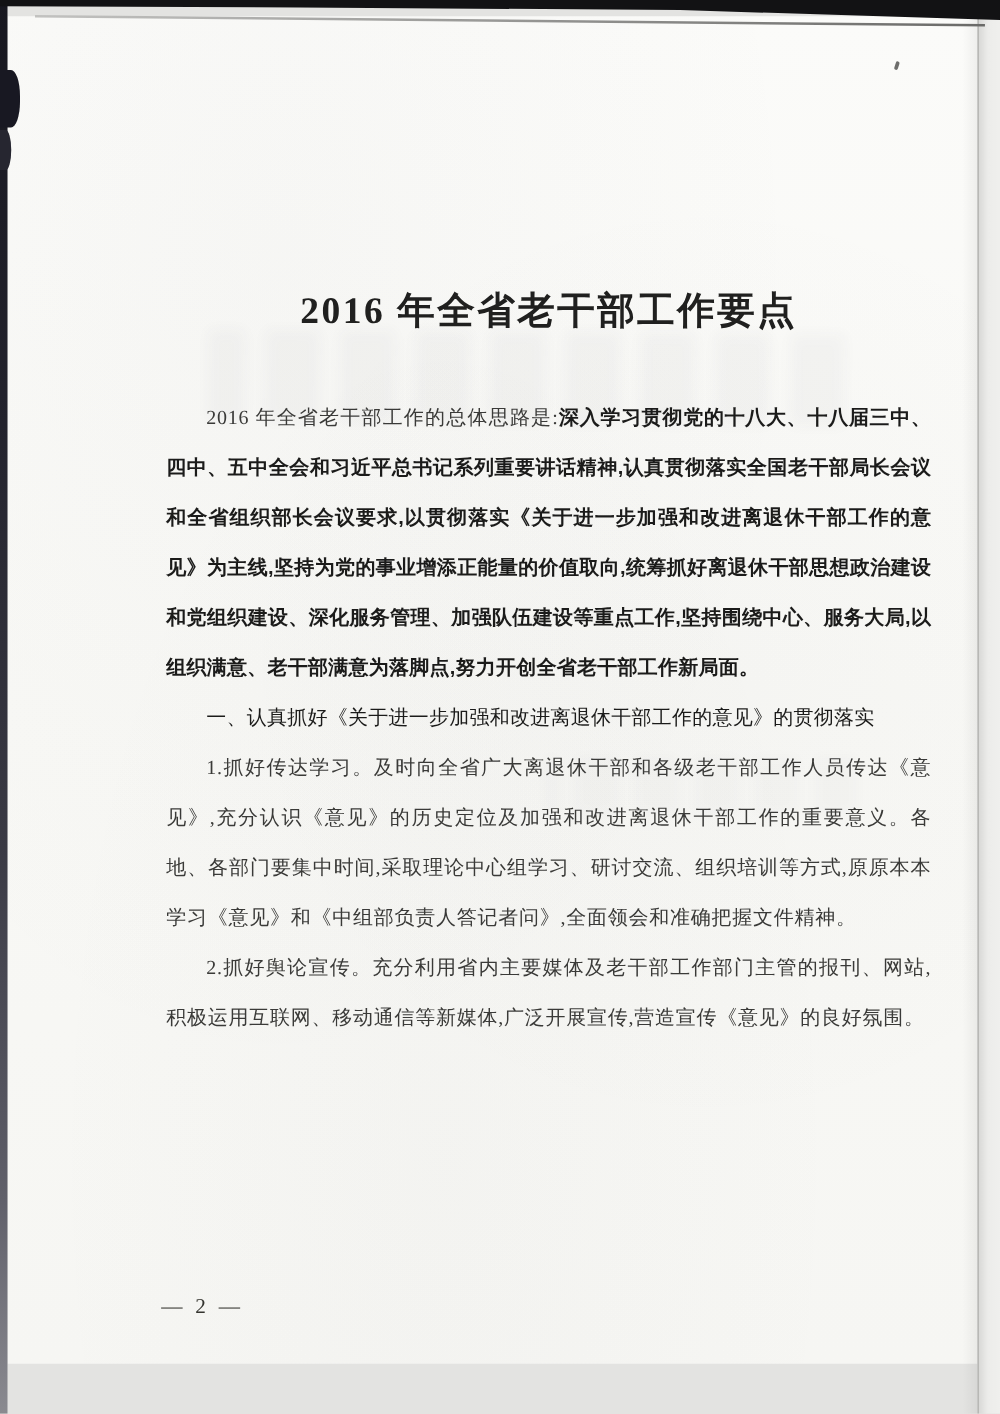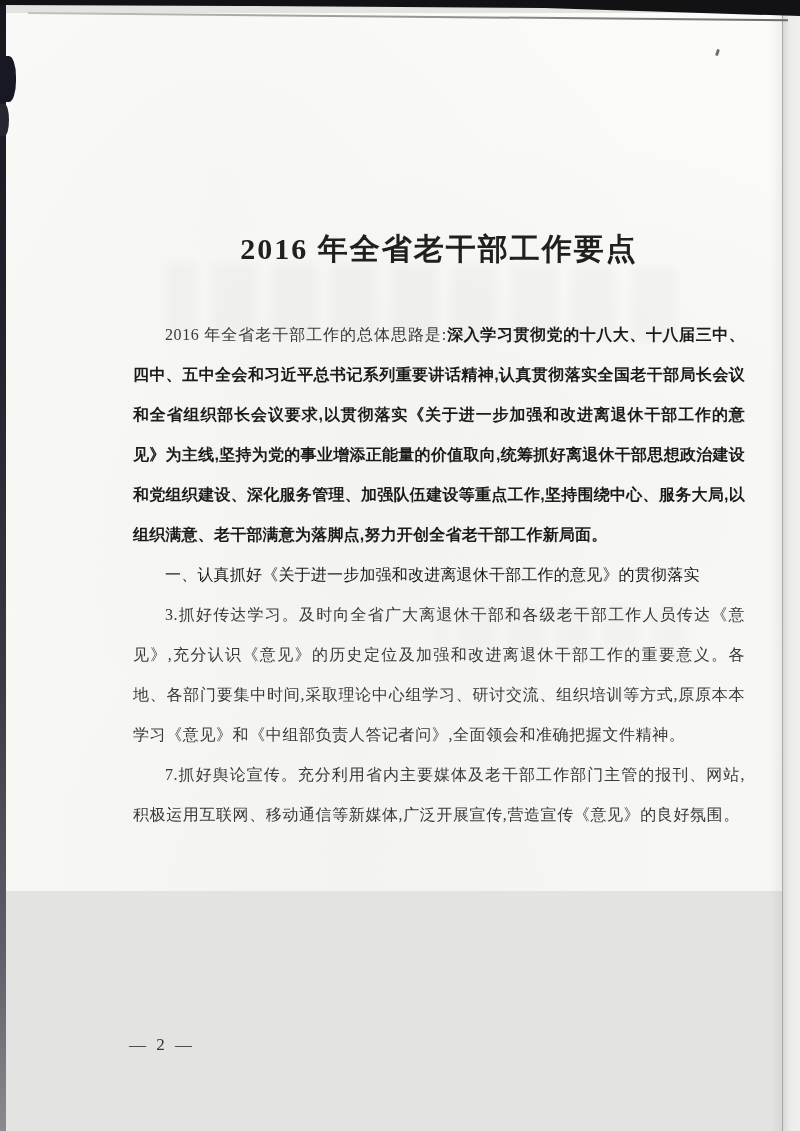--- a/index.html
+++ b/index.html
@@ -8,21 +8,21 @@
     position: relative;
     overflow: hidden;
     background: #e3e3e1;
     font-family: "Liberation Serif", serif;
   }
 
   
   .page {
     position: absolute;
     left: 6px; top: 13px;
-    width: 776px; height: 878px;
+    width: 776px; height: 1078px;
     background:
       radial-gradient(ellipse at 28% 18%, rgba(80,80,90,0.025), transparent 55%),
       radial-gradient(ellipse at 72% 48%, rgba(80,80,90,0.02), transparent 50%),
       radial-gradient(ellipse at 45% 85%, rgba(80,80,90,0.018), transparent 55%),
       linear-gradient(180deg, #fbfbf9 0%, #f8f8f5 50%, #f6f6f3 100%);
   }
 
   
   .top-bar {
     position: absolute; top: 0; left: 0;
@@ -168,21 +168,21 @@
   <div class="ghost-b"></div>
 
   <h1 class="title">2016 年全省老干部工作要点</h1>
 
   <div class="content">
 
     <p class="para"><span class="kai">2016 年全省老干部工作的总体思路是:</span><span class="emph">深入学习贯彻党的十八大、十八届三中、四中、五中全会和习近平总书记系列重要讲话精神,认真贯彻落实全国老干部局长会议和全省组织部长会议要求,以贯彻落实《关于进一步加强和改进离退休干部工作的意见》为主线,坚持为党的事业增添正能量的价值取向,统筹抓好离退休干部思想政治建设和党组织建设、深化服务管理、加强队伍建设等重点工作,坚持围绕中心、服务大局,以组织满意、老干部满意为落脚点,努力开创全省老干部工作新局面。</span></p>
 
     <p class="para head">一、认真抓好《关于进一步加强和改进离退休干部工作的意见》的贯彻落实</p>
 
-    <p class="para kai">3.抓好传达学习。及时向全省广大离退休干部和各级老干部工作人员传达《意见》,充分认识《意见》的历史定位及加强和改进离退休干部工作的重要意义。各地、各部门要集中时间,采取理论中心组学习、研讨交流、组织培训等方式,原原本本学习《意见》和《中组部负责人答记者问》,全面领会和准确把握文件精神。</p>
+    <p class="para kai">1.抓好传达学习。及时向全省广大离退休干部和各级老干部工作人员传达《意见》,充分认识《意见》的历史定位及加强和改进离退休干部工作的重要意义。各地、各部门要集中时间,采取理论中心组学习、研讨交流、组织培训等方式,原原本本学习《意见》和《中组部负责人答记者问》,全面领会和准确把握文件精神。</p>
 
-    <p class="para kai">7.抓好舆论宣传。充分利用省内主要媒体及老干部工作部门主管的报刊、网站,积极运用互联网、移动通信等新媒体,广泛开展宣传,营造宣传《意见》的良好氛围。</p>
+    <p class="para kai">2.抓好舆论宣传。充分利用省内主要媒体及老干部工作部门主管的报刊、网站,积极运用互联网、移动通信等新媒体,广泛开展宣传,营造宣传《意见》的良好氛围。</p>
 
   </div>
 
   <div class="pagenum">— 2 —</div>
 
 </div>
 
 </body></html>

